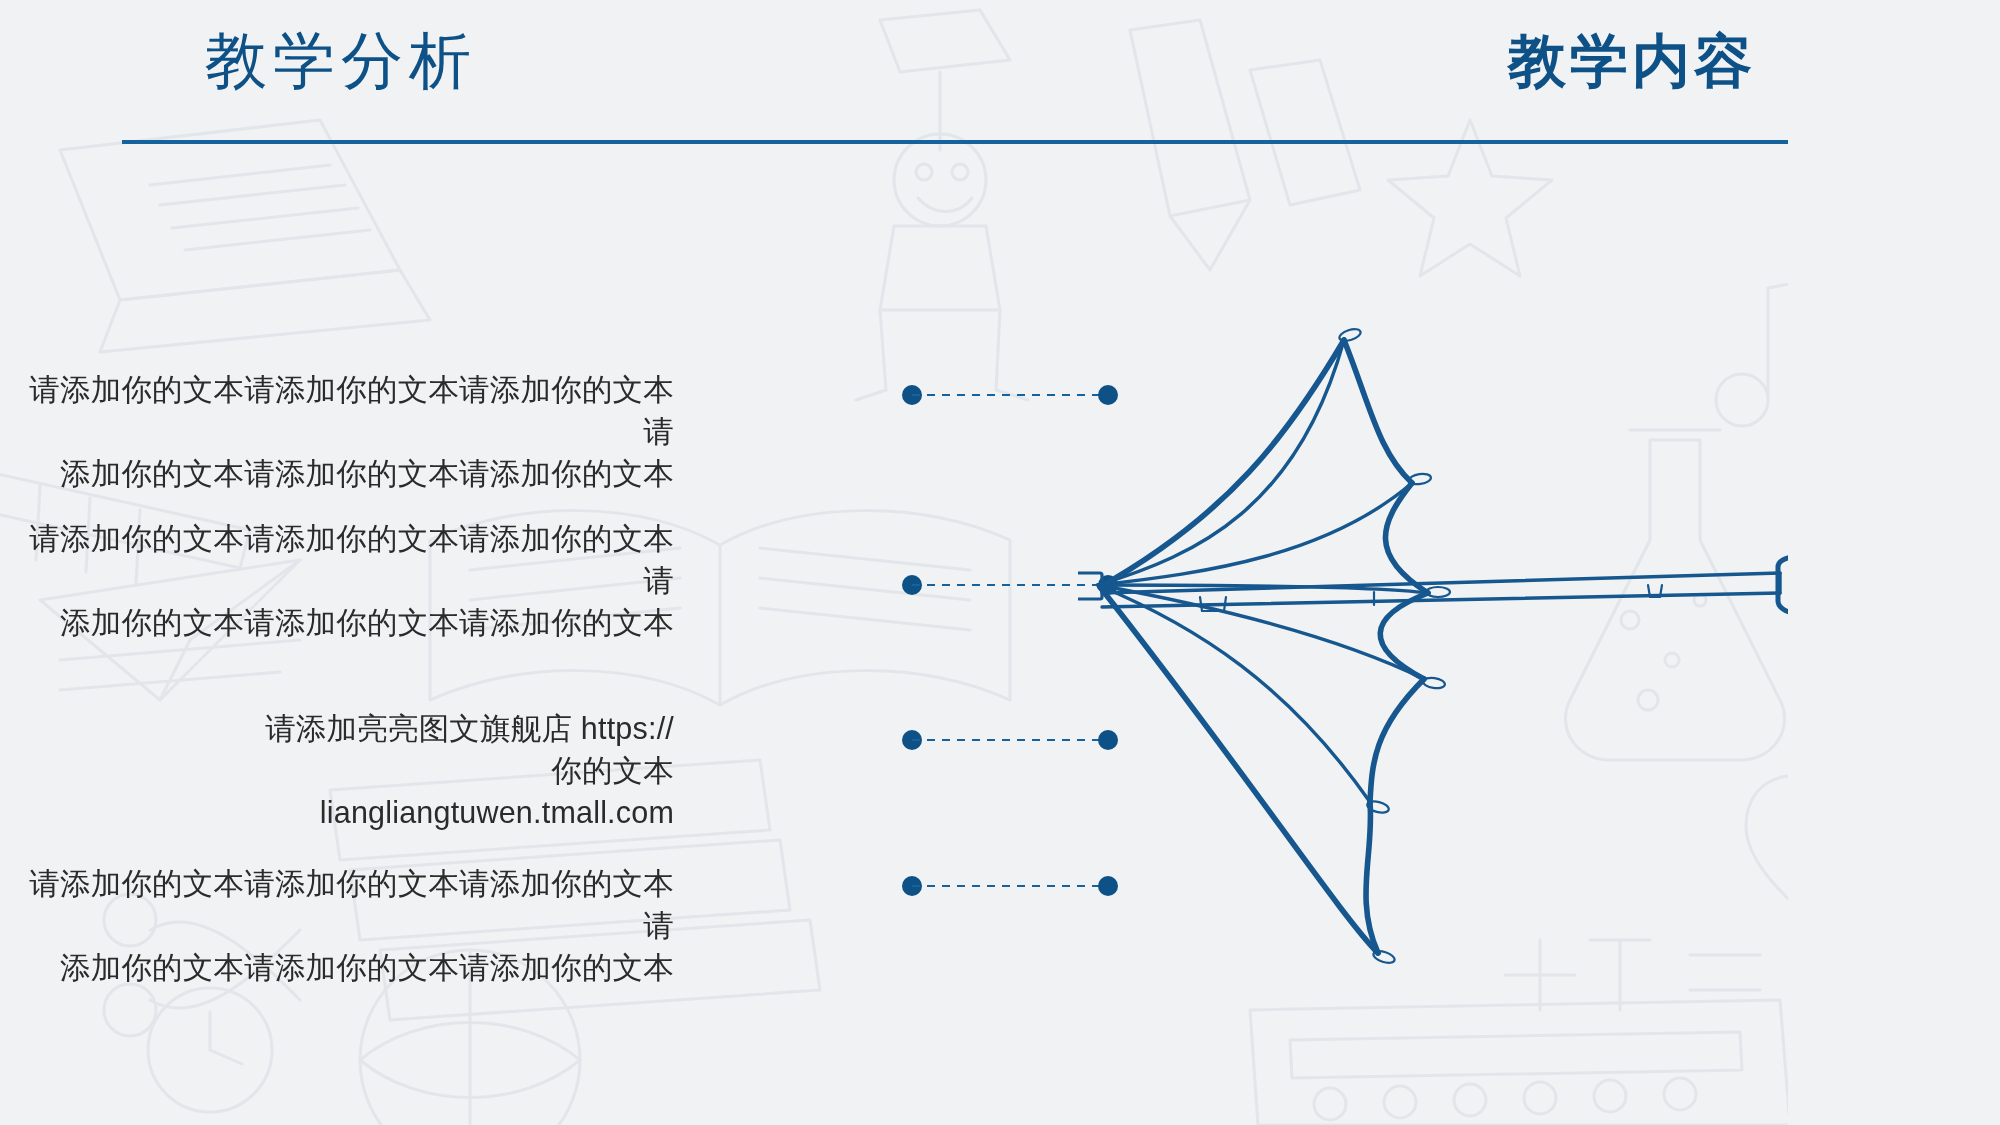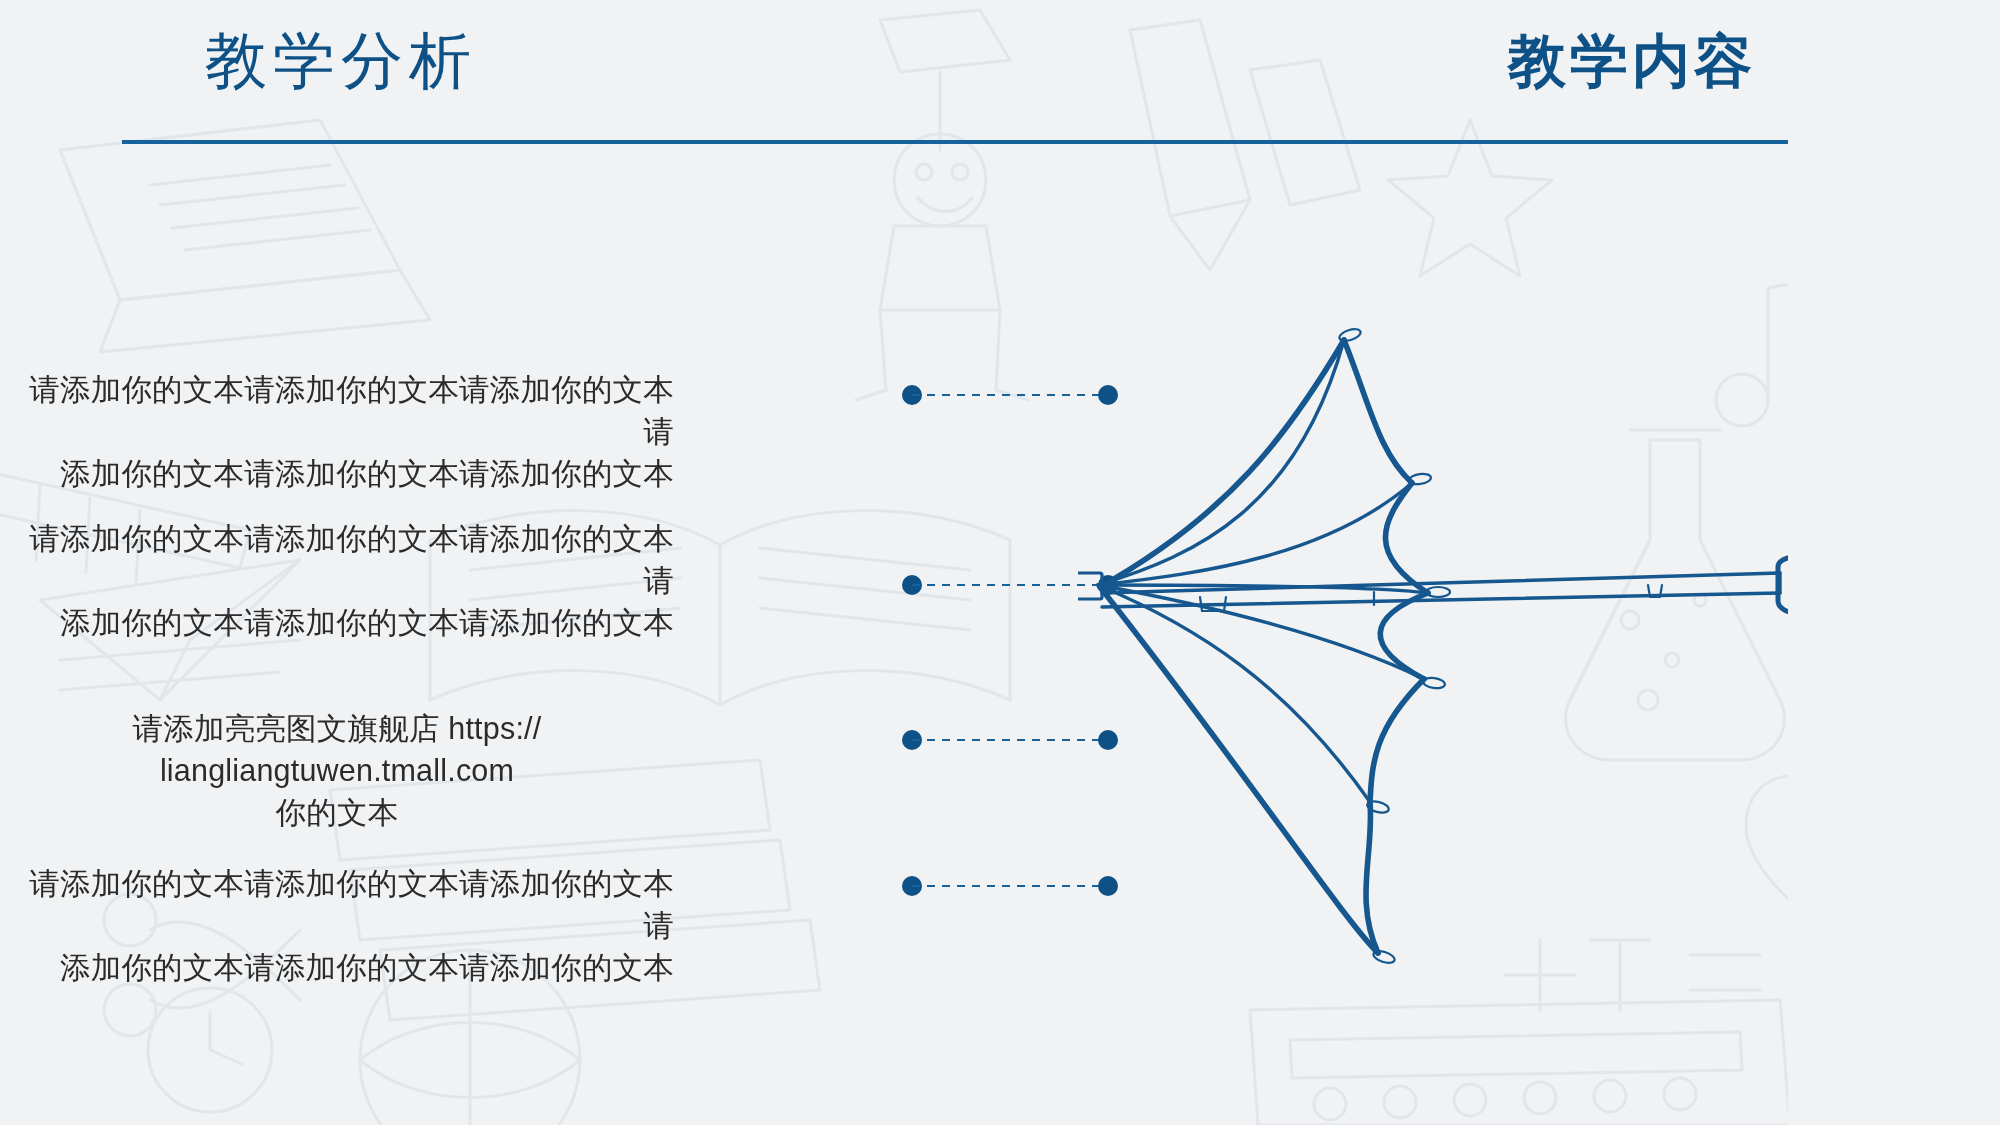--- a/index.html
+++ b/index.html
@@ -37,21 +37,21 @@
     width:674px;
     text-align:right;
     color:#2b2b2b;
     font-size:30.5px;
     line-height:42px;
     letter-spacing:0.2px;
   }
   .txt-block p{margin:0;}
   #tb1{top:368px;}
   #tb2{top:517px;}
-  #tb3{top:707px;text-align:center;}
+  #tb3{top:707px;}
   #tb4{top:862px;}
 
   
   .connector{position:absolute;height:20px;}
   .connector .line{
     position:absolute;left:10px;top:9px;right:10px;height:2px;
     background:repeating-linear-gradient(to right,#16629d 0 8px,rgba(0,0,0,0) 8px 15px);
   }
   .connector .dot{
     position:absolute;top:0;width:20px;height:20px;border-radius:50%;
@@ -176,22 +176,22 @@
     <p>添加你的文本请添加你的文本请添加你的文本</p>
   </div>
 
   <div class="txt-block" id="tb2">
     <p>请添加你的文本请添加你的文本请添加你的文本请</p>
     <p>添加你的文本请添加你的文本请添加你的文本</p>
   </div>
 
   <div class="txt-block" id="tb3">
     <p>请添加亮亮图文旗舰店 https://</p>
+    <p>你的文本</p>
     <p>liangliangtuwen.tmall.com</p>
-    <p>你的文本</p>
   </div>
 
   <div class="txt-block" id="tb4">
     <p>请添加你的文本请添加你的文本请添加你的文本请</p>
     <p>添加你的文本请添加你的文本请添加你的文本</p>
   </div>
 
   <div class="connector" id="cn1">
     <span class="dot left"></span>
     <span class="line"></span>

